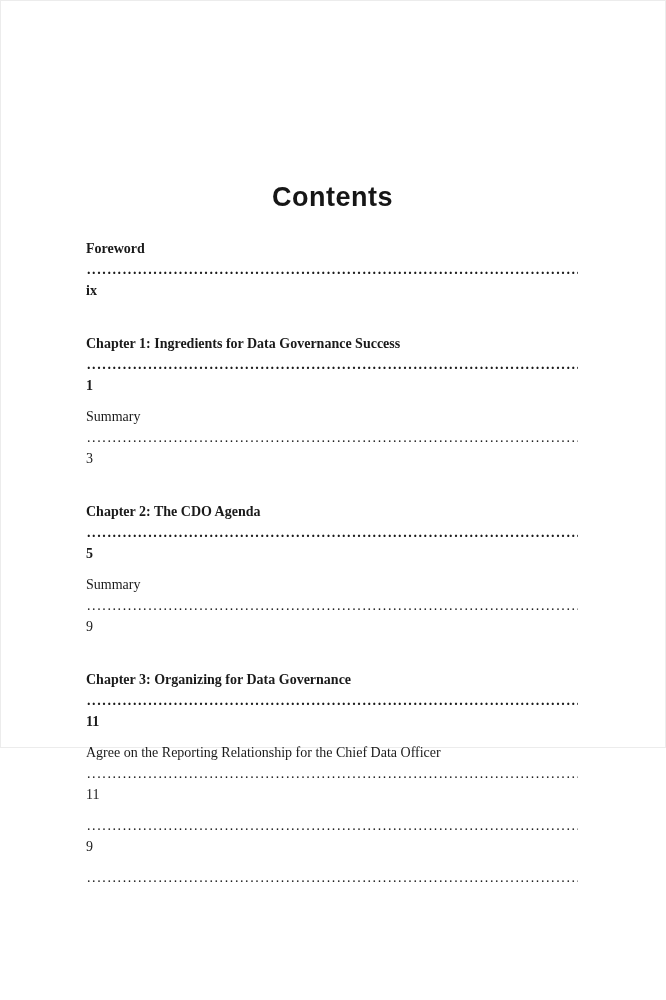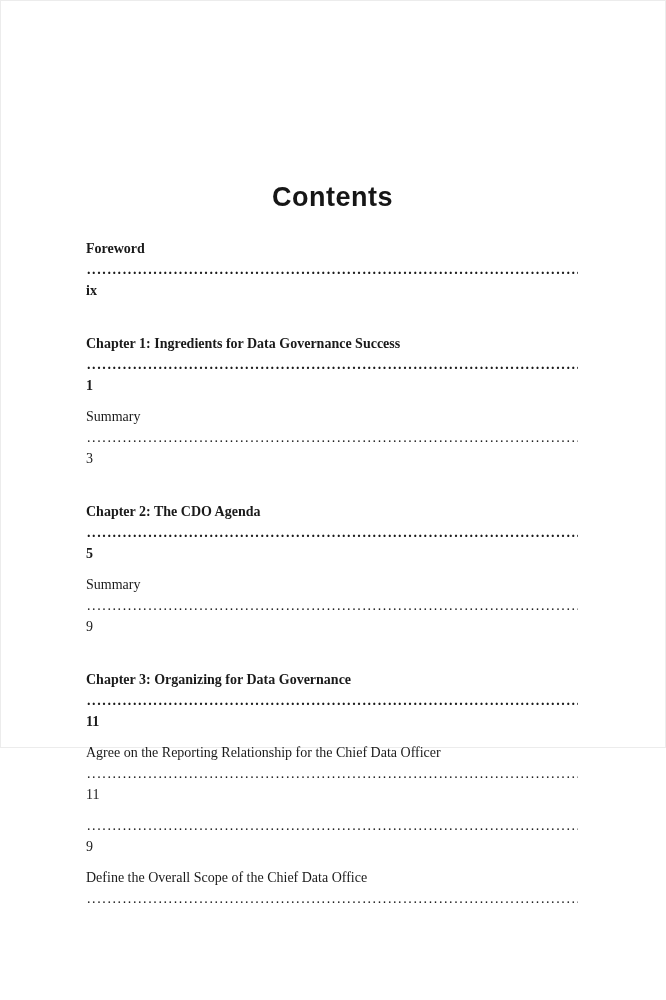--- a/index.html
+++ b/index.html
@@ -100,18 +100,17 @@
       <div class="row">
     <span class="label">Agree on the Reporting Relationship for the Chief Data Officer </span>
     <span class="leader"></span>
     <span class="pagenum">11</span>
   </div>
       <div class="row">
     <span class="leader"></span>
     <span class="pagenum">9</span>
   </div>
       <div class="row">
-    <span class="label">Define the Overall Scope of the Chief Data Office </span>
     <span class="leader"></span>
 
   </div>
     </div>
 </div>
 
 </body></html>

